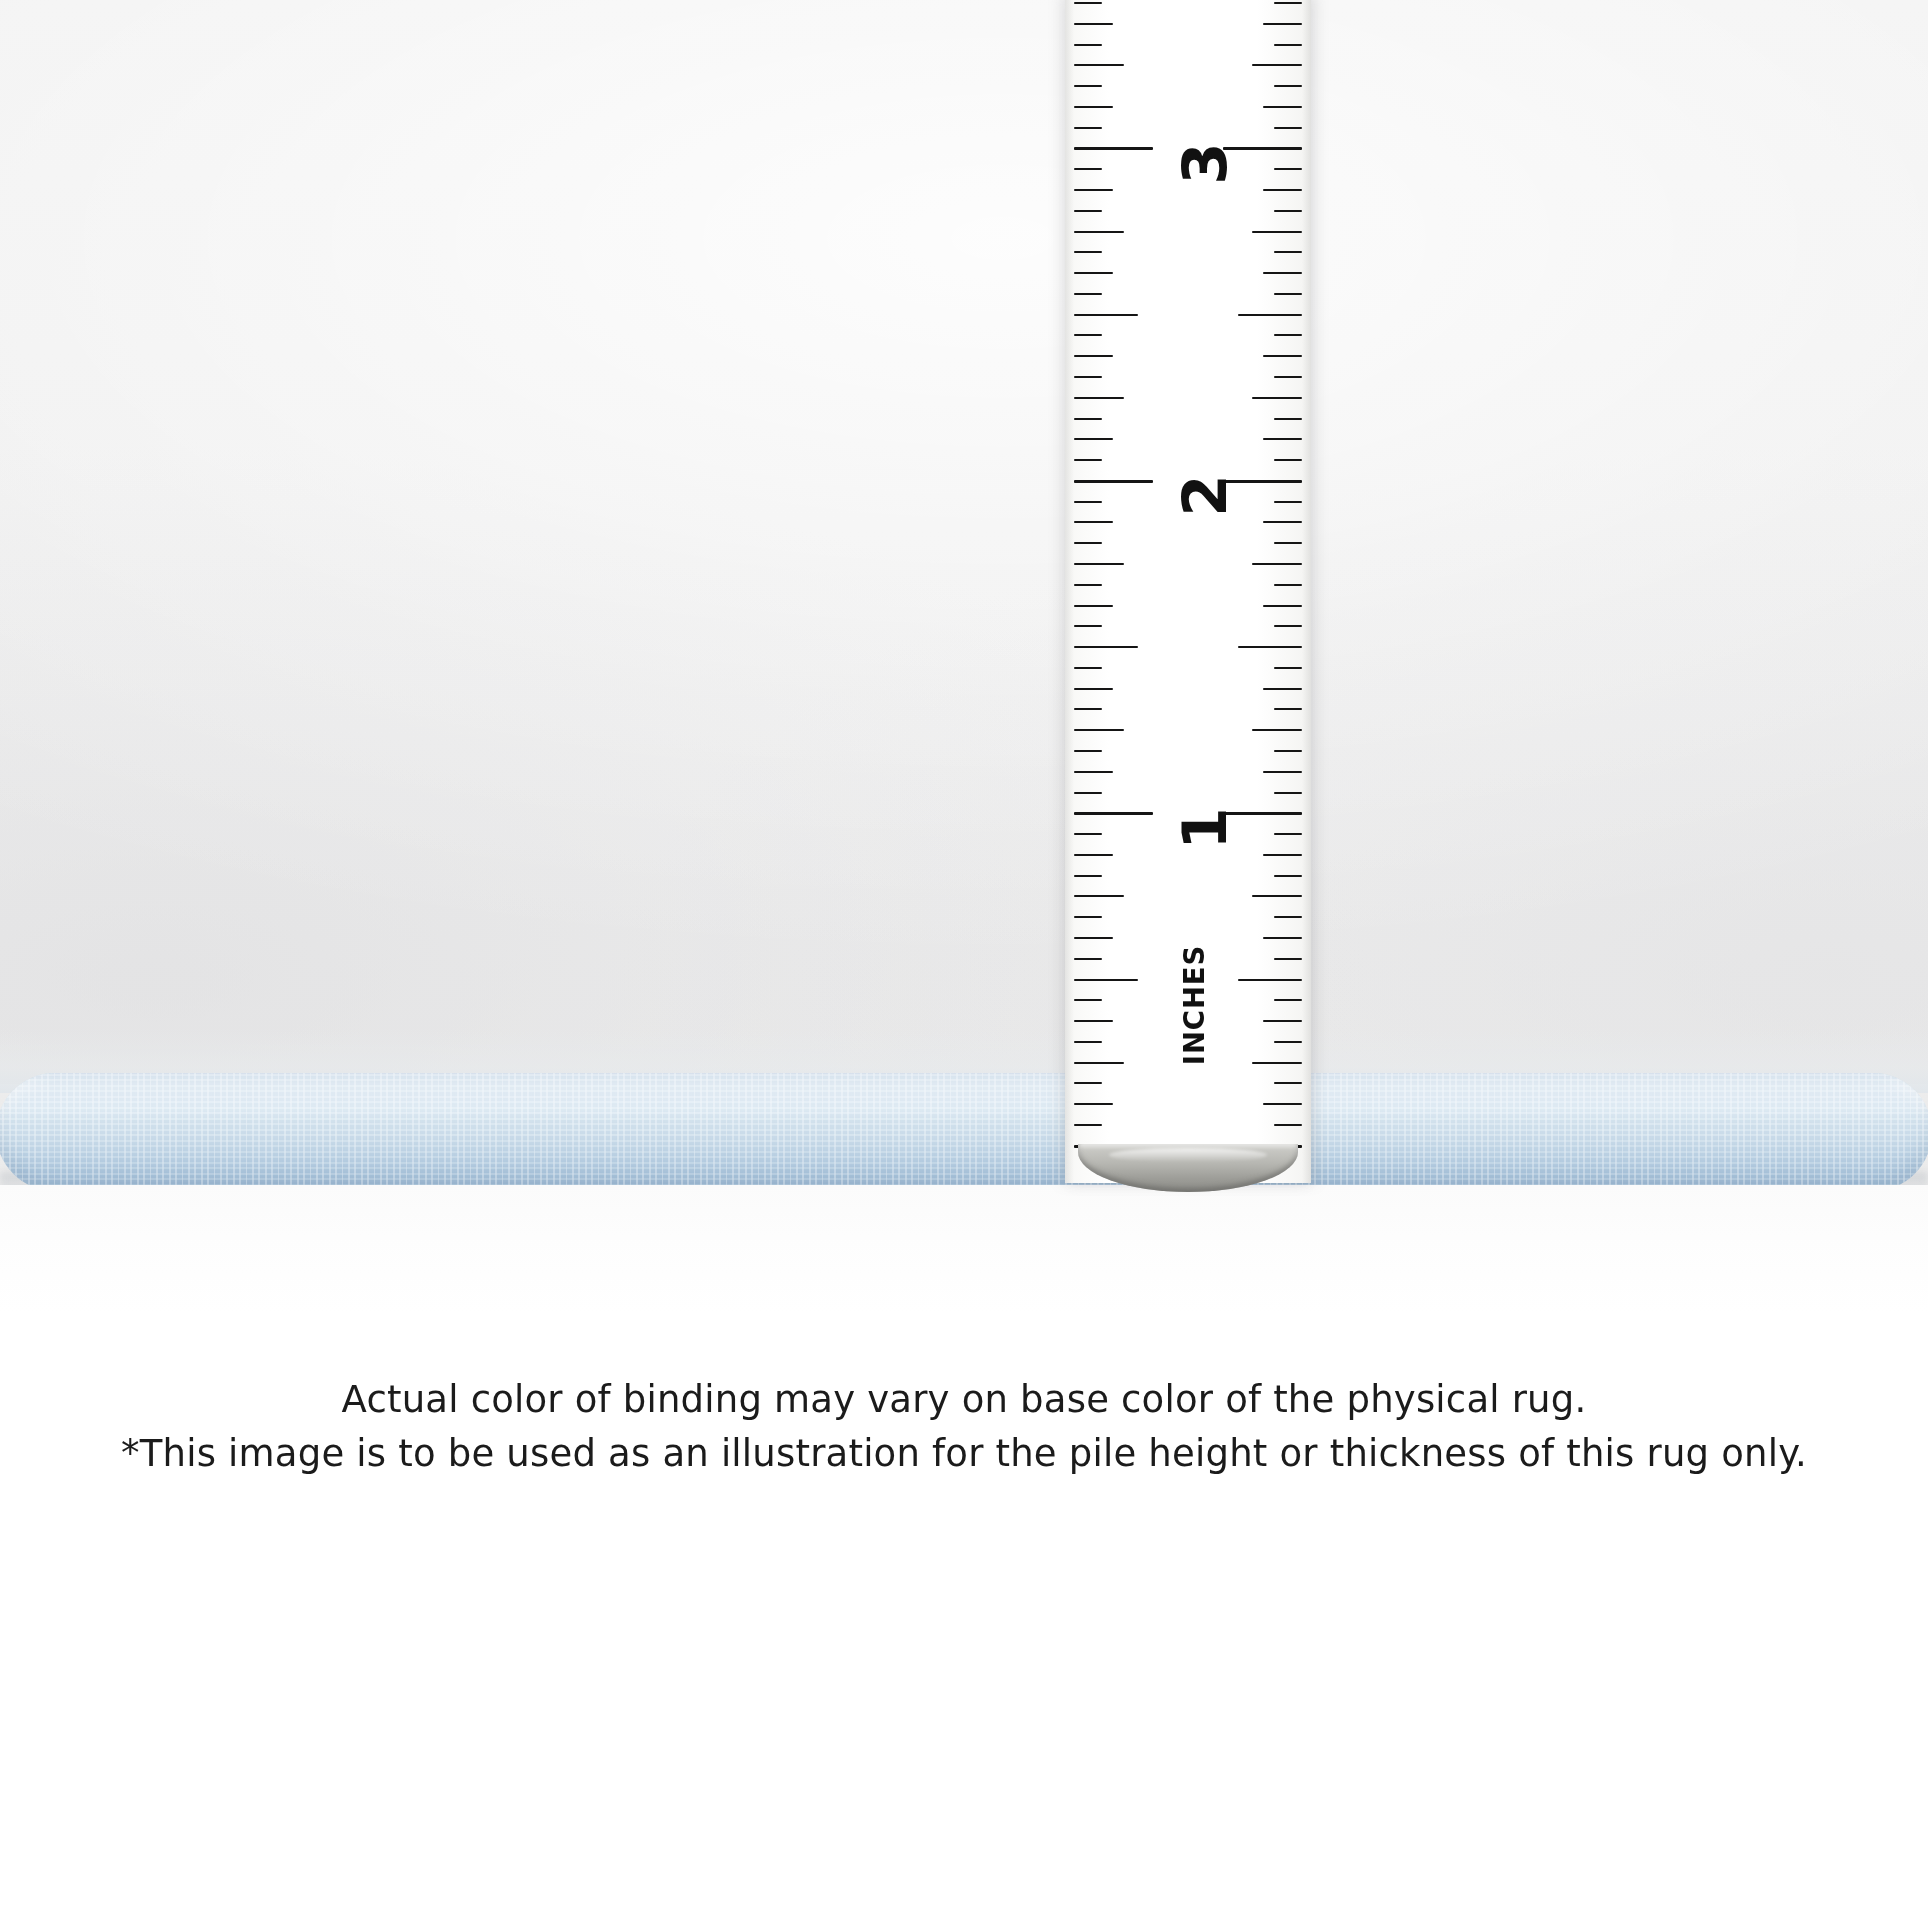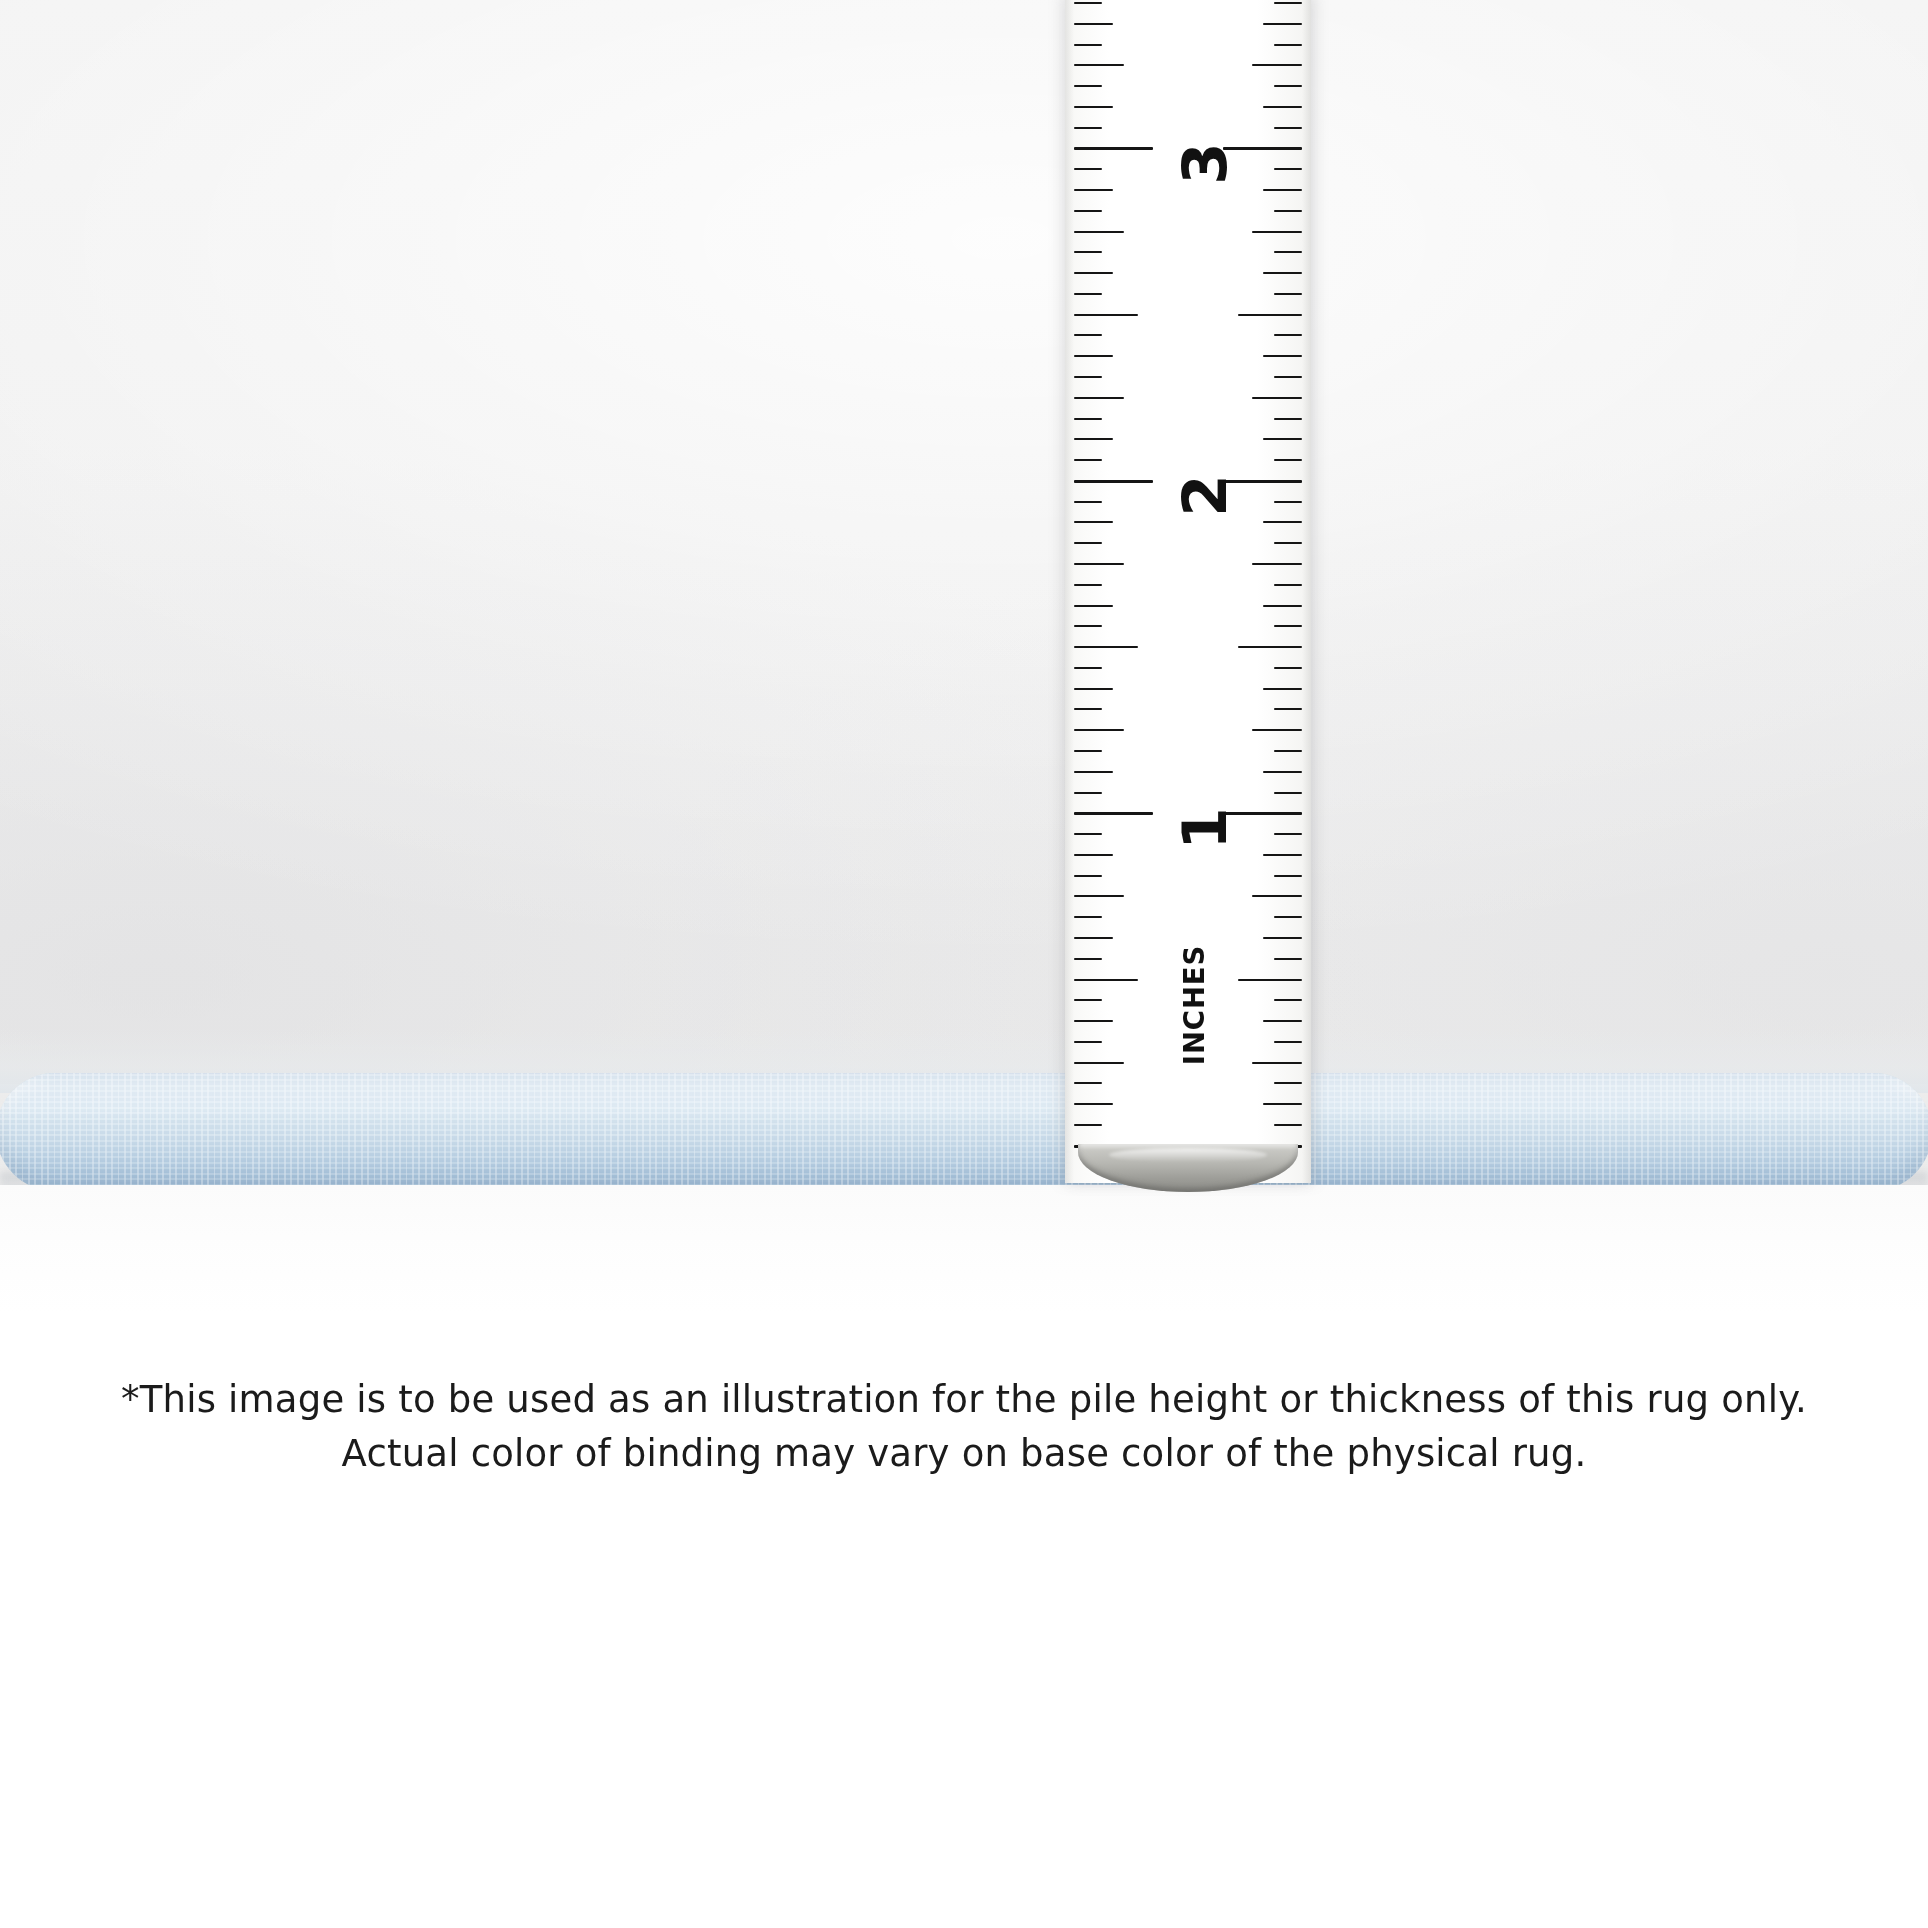--- a/index.html
+++ b/index.html
@@ -344,18 +344,18 @@
         <div class="ruler-num" style="left: 118px; top: 470px;">2</div>
         <div class="ruler-num" style="left: 118px; top: 138px;">3</div>
       </div>
 
     <div class="ruler-clip">
       <div class="clip-hi"></div>
     </div>
   </div>
 
   <div class="caption">
+    <span class="line">Actual color of binding may vary on base color of the physical rug.</span>
     <span class="line">*This image is to be used as an illustration for the pile height or thickness of this rug only.</span>
-    <span class="line">Actual color of binding may vary on base color of the physical rug.</span>
   </div>
 
 </div>
 
 
 </body></html>

